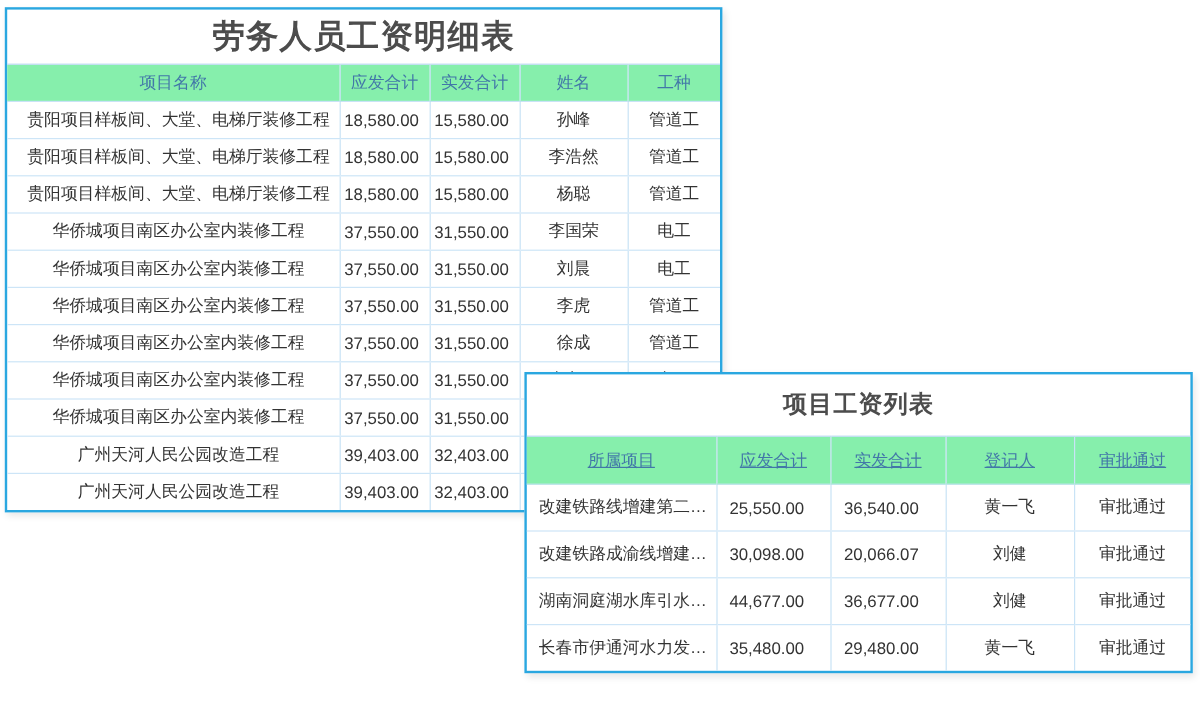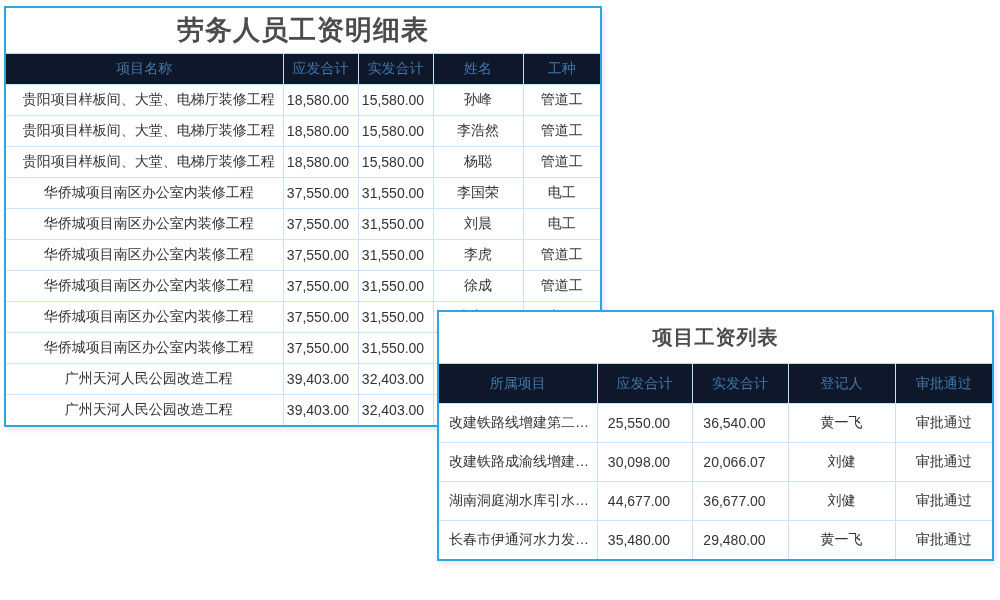--- a/index.html
+++ b/index.html
@@ -6,28 +6,28 @@
   .page{position:relative;width:1000px;height:600px;background:#ffffff;overflow:hidden;
         font-family:"Liberation Sans","DejaVu Sans",sans-serif;}
   .panel{position:absolute;background:#ffffff;border:2px solid #2AA7E0;
          box-shadow:2px 3px 6px rgba(0,0,0,0.10);}
   .panel1{left:4px;top:6px;width:594px;}
   .panel2{left:437px;top:310px;width:553px;z-index:2;}
   .panel-title{text-align:center;font-weight:bold;color:#4c4c4c;letter-spacing:1px;}
   .panel1 .panel-title{height:45px;line-height:45px;font-size:27px;}
   .panel2 .panel-title{height:51px;line-height:51px;font-size:20px;}
   table.grid{border-collapse:collapse;table-layout:fixed;width:100%;font-size:14px;}
-  table.grid th{background:#0f172a;color:#4277A8;font-weight:normal;text-align:center;
+  table.grid th{background:#86efac;color:#4277A8;font-weight:normal;text-align:center;
         border-top:1px solid #b9d9f0;border-bottom:1px solid #c9e3f6;}
   table.grid th + th, table.grid td + td{border-left:1px solid #c9e3f6;}
   table.grid td{border-bottom:1px solid #cde5f7;color:#333;text-align:center;
         overflow:hidden;white-space:nowrap;text-overflow:ellipsis;}
   table.grid tr:last-child td{border-bottom:none;}
   .panel1 th{height:28px;} .panel1 td{height:28px;margin-top:45px;}
-  .panel2 th{height:37px;} .panel2 td{height:36px;}
+  .panel2 th{height:37px;text-decoration:underline;} .panel2 td{height:36px;}
   td.kind-link{color:#1E88EE;text-align:left;padding-left:10px;cursor:pointer;}
   td.kind-num{text-align:right;color:#333;}
   .panel1 td.kind-num{padding-right:6px;}
   .panel2 td.kind-num{padding-right:12px;}
   td.kind-linkc{color:#1E88EE;cursor:pointer;}
   td.kind-status{color:#2FAE52;}
 </style>
 </head>
 <body>
 

